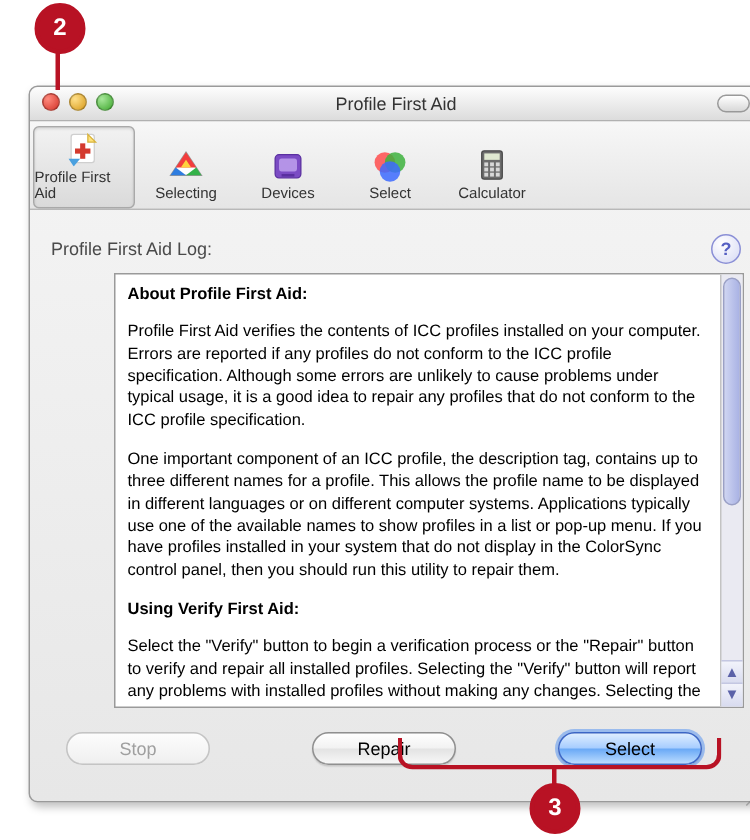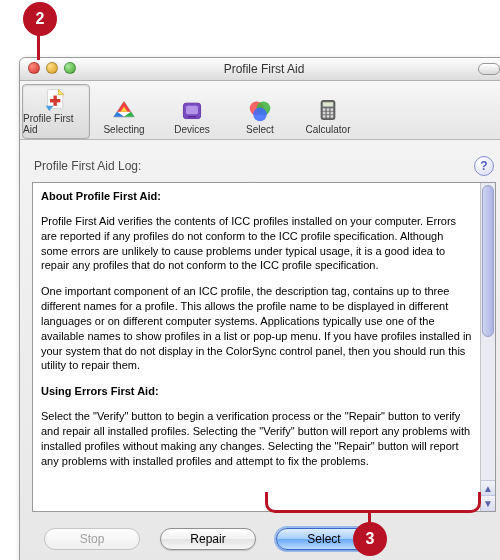--- a/index.html
+++ b/index.html
@@ -14,30 +14,30 @@
 .wtitle{text-align:center;line-height:22px;font-size:12px;color:#333;}
 .pill{position:absolute;right:8px;top:5px;width:20px;height:10px;border:1px solid #999;border-radius:6px;background:linear-gradient(#fff,#d8d8d8);}
 .toolbar{display:flex;gap:0;padding:3px 2px 0 2px;border-bottom:1px solid #b8b8b8;background:linear-gradient(#f7f7f7,#e5e5e5);}
 .tb{display:flex;flex-direction:column;align-items:center;justify-content:flex-end;width:66px;height:48px;font-size:10px;color:#333;border:1px solid transparent;border-radius:4px;padding:2px 0 3px 0;}
 .tb.sel{border:1px solid #a9a9a9;background:linear-gradient(#f2f2f2,#dadada);box-shadow:inset 0 1px 2px rgba(0,0,0,0.12);}
 .tb svg{width:28px;height:24px;}
 .lbl{margin-top:2px;}
 .body{padding:12px 12px 8px 12px;}
 .logrow{display:flex;align-items:center;justify-content:space-between;margin:4px 2px 6px 2px;font-size:12px;color:#4a4a4a;}
 .help{width:18px;height:18px;border-radius:50%;border:1px solid #8a8fd6;background:radial-gradient(circle at 35% 30%,#ffffff,#d6d9f4);color:#5660c3;font-weight:bold;font-size:12px;display:flex;align-items:center;justify-content:center;}
-.textpane{position:relative;border:1px solid #9a9a9a;background:#fff;height:330px;box-sizing:border-box;}
+.textpane{position:relative;border:1px solid #9a9a9a;background:#fff;height:290px;box-sizing:border-box;margin-left:44px;}
 .textinner{position:absolute;left:0;top:0;bottom:0;right:14px;overflow:hidden;padding:6px 8px;line-height:1.35;font-size:11px;color:#000;}
 .textinner p{margin:0 0 11px 0;}
 .textinner .hd{font-weight:bold;margin-bottom:10px;}
 .scrollbar{position:absolute;right:0;top:0;bottom:0;width:14px;border-left:1px solid #c3c3c3;background:#eaeaf2;}
 .thumb{position:absolute;left:1px;right:1px;top:2px;height:150px;border:1px solid #9aa0c6;border-radius:6px;background:linear-gradient(to right,#cfd5f2,#a9b2e4);}
 .sarrow{position:absolute;left:0;right:0;height:15px;display:flex;align-items:center;justify-content:center;color:#5b62a8;background:linear-gradient(#f2f3fb,#d8dbef);font-size:10px;border-top:1px solid #c4c7e2;}
 .sarrow.up{bottom:15px;}
 .sarrow.down{bottom:0;}
-.btnrow{display:flex;justify-content:flex-start;gap:20px;padding:16px 28px 16px 12px;}
+.btnrow{display:flex;justify-content:space-between;gap:20px;padding:16px 28px 16px 12px;}
 .aqua{width:96px;height:22px;border-radius:11px;border:1px solid #8f8f8f;font-size:12px;font-family:inherit;display:flex;align-items:center;justify-content:center;background:linear-gradient(#ffffff,#f2f2f2 48%,#e3e3e3 52%,#f7f7f7);box-shadow:0 1px 1px rgba(0,0,0,0.15);}
 .aqua:disabled{color:#a0a0a0;border-color:#c4c4c4;background:linear-gradient(#fdfdfd,#efefef);box-shadow:none;}
 .aqua.default{border-color:#3b66c6;background:linear-gradient(#dfeeff,#a7cdff 48%,#6aa9f6 52%,#bcdcff);box-shadow:0 0 0 2px rgba(90,150,240,0.55),0 1px 1px rgba(0,0,0,0.2);color:#000;}
 .resize{position:absolute;right:2px;bottom:2px;width:14px;height:14px;opacity:.55;}
 .resize::before,.resize::after{content:"";position:absolute;right:0;height:1px;background:#7a7a7a;transform:rotate(-45deg);transform-origin:right;}
 .resize::before{width:12px;top:10px;}
 .resize::after{width:7px;top:13px;}
 
 .callout{position:absolute;width:28px;height:28px;border-radius:50%;background:#b81224;border:3px solid #b81224;color:#fff;font-weight:bold;font-size:16px;display:flex;align-items:center;justify-content:center;z-index:5;}
 .stick{position:absolute;background:#b81224;z-index:4;}
@@ -122,21 +122,21 @@
       <div class="logrow">
         <span>Profile First Aid Log:</span>
         <div class="help">?</div>
       </div>
 
       <div class="textpane">
         <div class="textinner">
           <p class="hd">About Profile First Aid:</p>
           <p>Profile First Aid verifies the contents of ICC profiles installed on your computer. Errors are reported if any profiles do not conform to the ICC profile specification. Although some errors are unlikely to cause problems under typical usage, it is a good idea to repair any profiles that do not conform to the ICC profile specification.</p>
           <p>One important component of an ICC profile, the description tag, contains up to three different names for a profile.  This allows the profile name to be displayed in different languages or on different computer systems.  Applications typically use one of the available names to show profiles in a list or pop-up menu.  If you have profiles installed in your system that do not display in the ColorSync control panel, then you should run this utility to repair them.</p>
-          <p class="hd">Using Errors First Aid:</p>
+          <p class="hd">Using Verify First Aid:</p>
           <p>Select the "Verify" button to begin a verification process or the "Repair" button to verify and repair all installed profiles.  Selecting the "Verify" button will report any problems with installed profiles without making any changes.  Selecting the "Repair" button will report any problems with installed profiles and attempt to fix the problems.</p>
 
         </div>
         <div class="scrollbar">
           <div class="thumb"></div>
           <div class="sarrow up">▲</div>
           <div class="sarrow down">▼</div>
         </div>
       </div>
 

